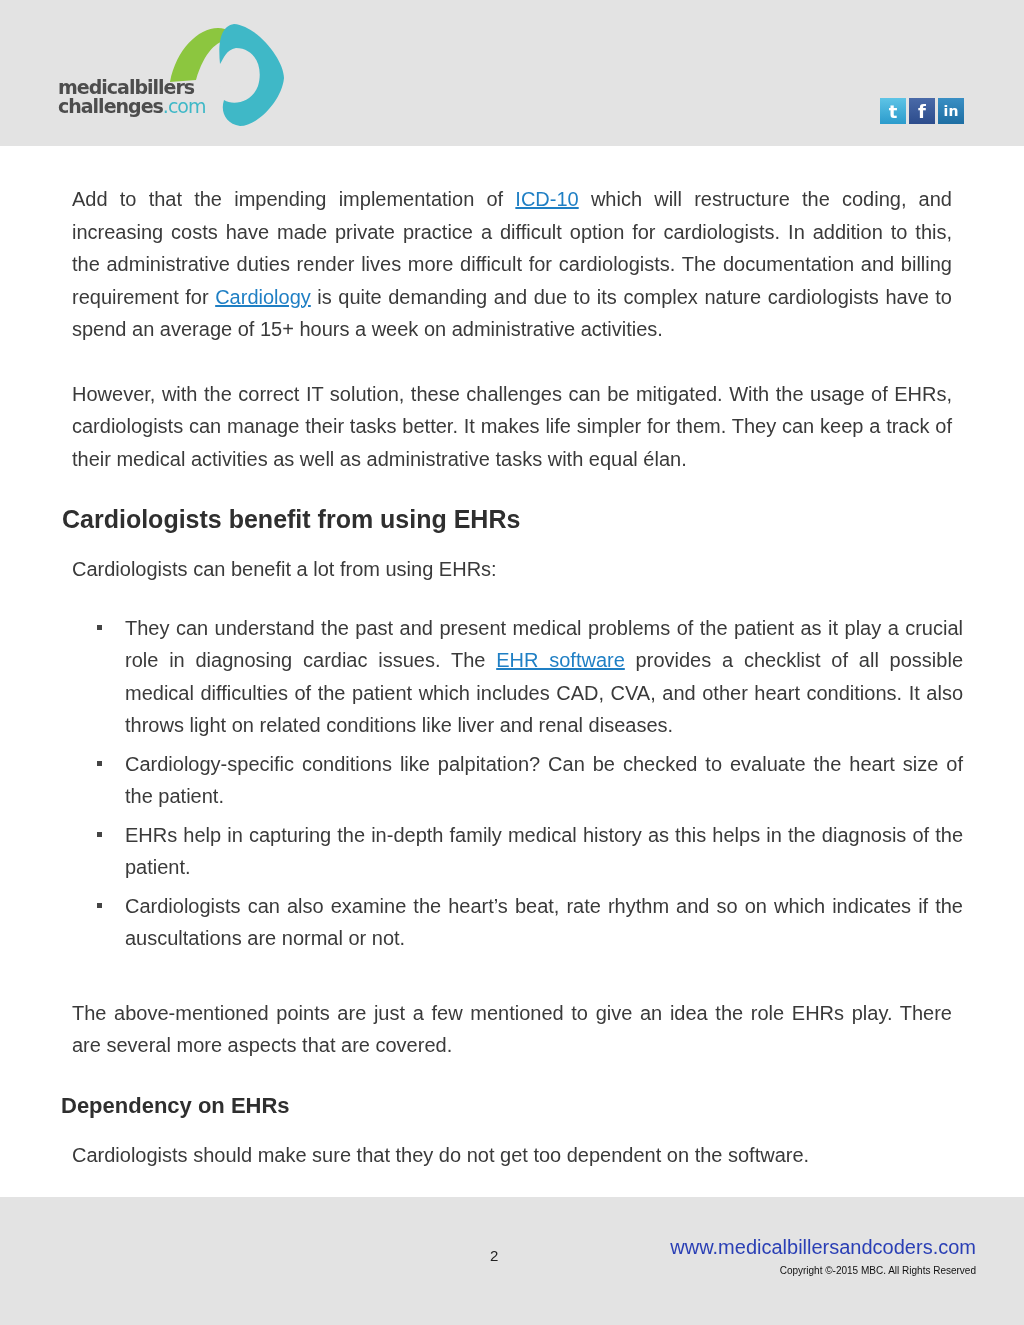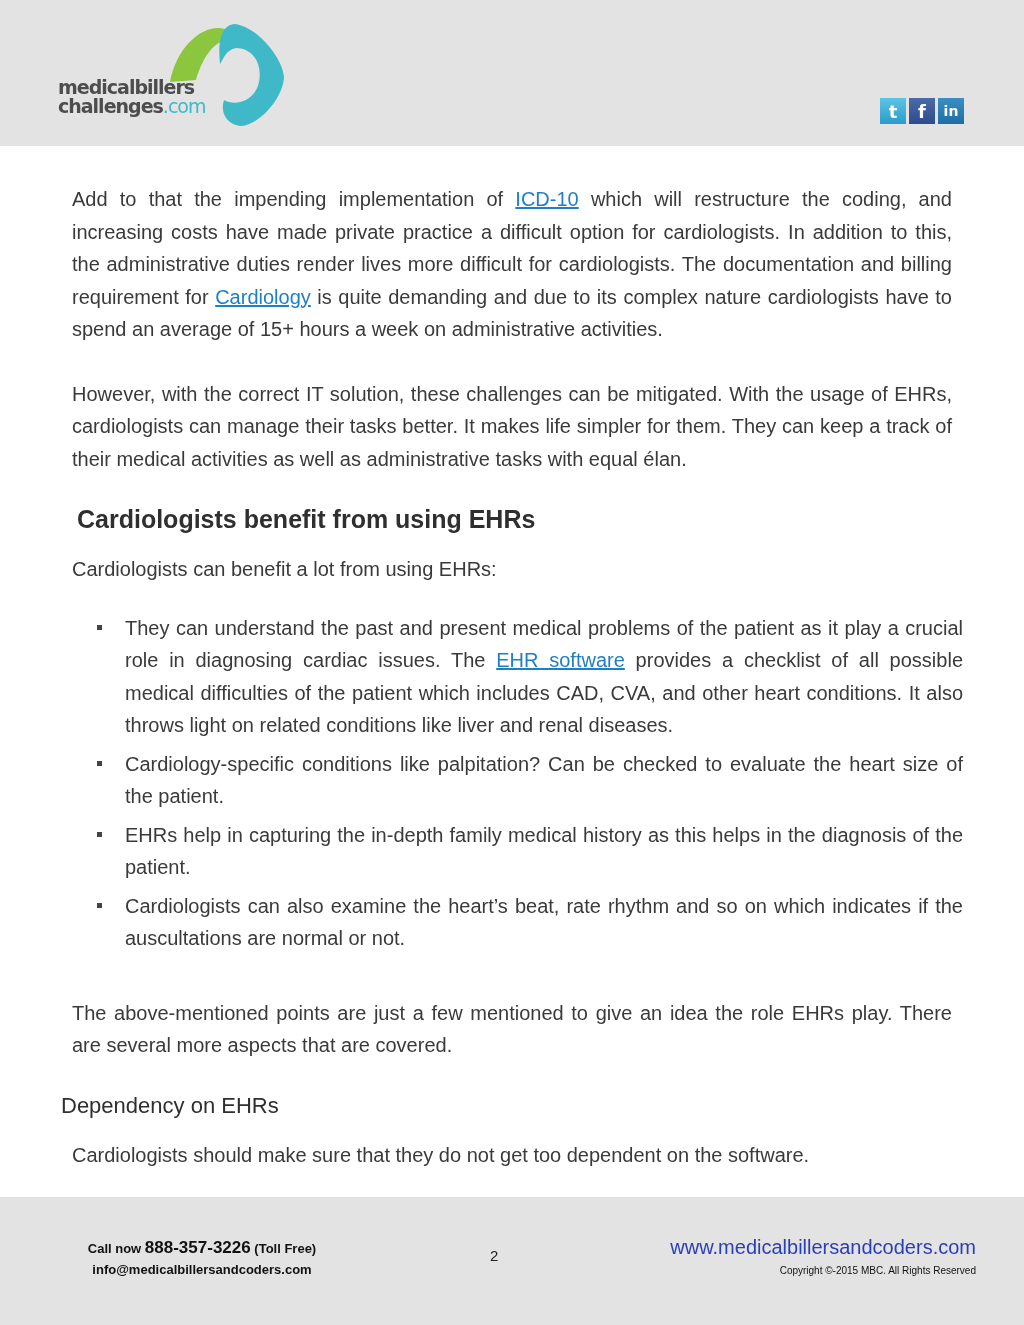--- a/index.html
+++ b/index.html
@@ -31,30 +31,30 @@
   .li { background: linear-gradient(#3a8fc4, #1e6ea3); font-size: 14px; }
 
   .content {
     position: absolute; left: 61px; top: 172px; width: 902px;
     font-size: 20px; line-height: 32.5px; color: #3a3a3a;
   }
   .content p { margin: 11px; text-align: justify; }
   .p2 { margin-top: 32px !important; }
   a.link { color: #1f7fc4; text-decoration: underline; }
   h2 {
-    margin: 28px 0 0 16px; font-size: 25px; line-height: 32px; font-weight: bold; color: #2f2f2f;
+    margin: 28px 0 0 1px; font-size: 25px; line-height: 32px; font-weight: bold; color: #2f2f2f;
   }
   .intro { margin-top: 18px !important; }
   ul.bullets { list-style: none; margin: 26px 0 16px 0; padding: 0; }
   ul.bullets li { position: relative; padding-left: 64px; text-align: justify; margin-bottom: 6px; }
   ul.bullets li .bullet {
     position: absolute; left: 36px; top: 13px; width: 5px; height: 5px; background: #444;
   }
   .summary { margin-top: 42px !important; }
-  h3 { margin: 28px 0 0 0; font-size: 22px; line-height: 32px; font-weight: normal; color: #2f2f2f; }
+  h3 { margin: 28px 0 0 0; font-size: 22px; line-height: 32px; font-weight: bold; color: #2f2f2f; }
   .dep { margin-top: 17px !important; }
 
   .footer {
     position: absolute; left: 0; top: 1197px; width: 1024px; height: 128px;
     background: #e3e3e3; font-size: 13px; color: #111;
   }
   .f-left { position: absolute; left: 82px; top: 40px; width: 240px; text-align: center; font-weight: bold; line-height: 21px; }
   .f-left .phone { font-size: 17px; }
   .f-center { position: absolute; left: 490px; top: 50px; font-size: 15px; color: #222; }
   .f-right { position: absolute; right: 48px; top: 40px; text-align: right; line-height: 21px; }
@@ -100,22 +100,18 @@
   </ul>
 
   <p class="summary">The above-mentioned points are just a few mentioned to give an idea the role EHRs play. There are several more aspects that are covered.</p>
 
   <h3>Dependency on EHRs</h3>
 
   <p class="dep">Cardiologists should make sure that they do not get too dependent on the software.</p>
 </div>
 
 <div class="footer">
-  <div class="f-left">
-    <div><span>Call now </span><span class="phone">888-357-3226</span><span> (Toll Free)</span></div>
-    <div>info@medicalbillersandcoders.com</div>
-  </div>
   <div class="f-center">2</div>
   <div class="f-right">
     <div><a>www.medicalbillersandcoders.com</a></div>
     <div class="copy">Copyright ©-2015 MBC. All Rights Reserved</div>
   </div>
 </div>
 
 </body></html>

